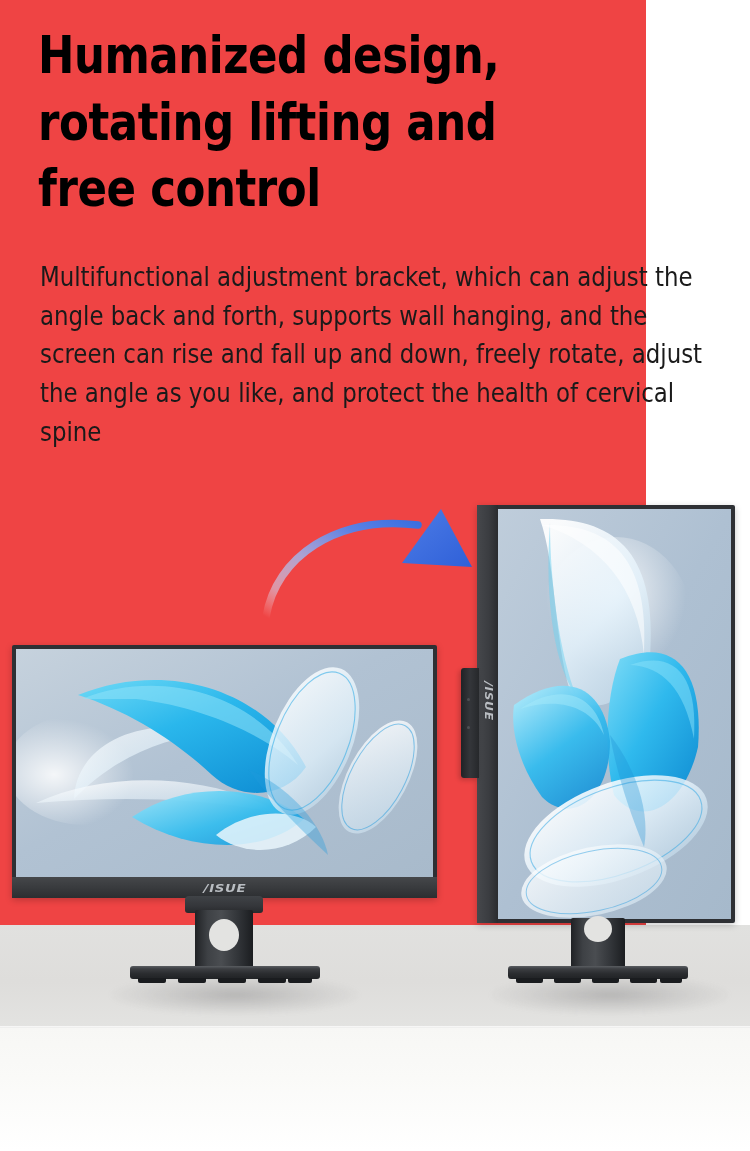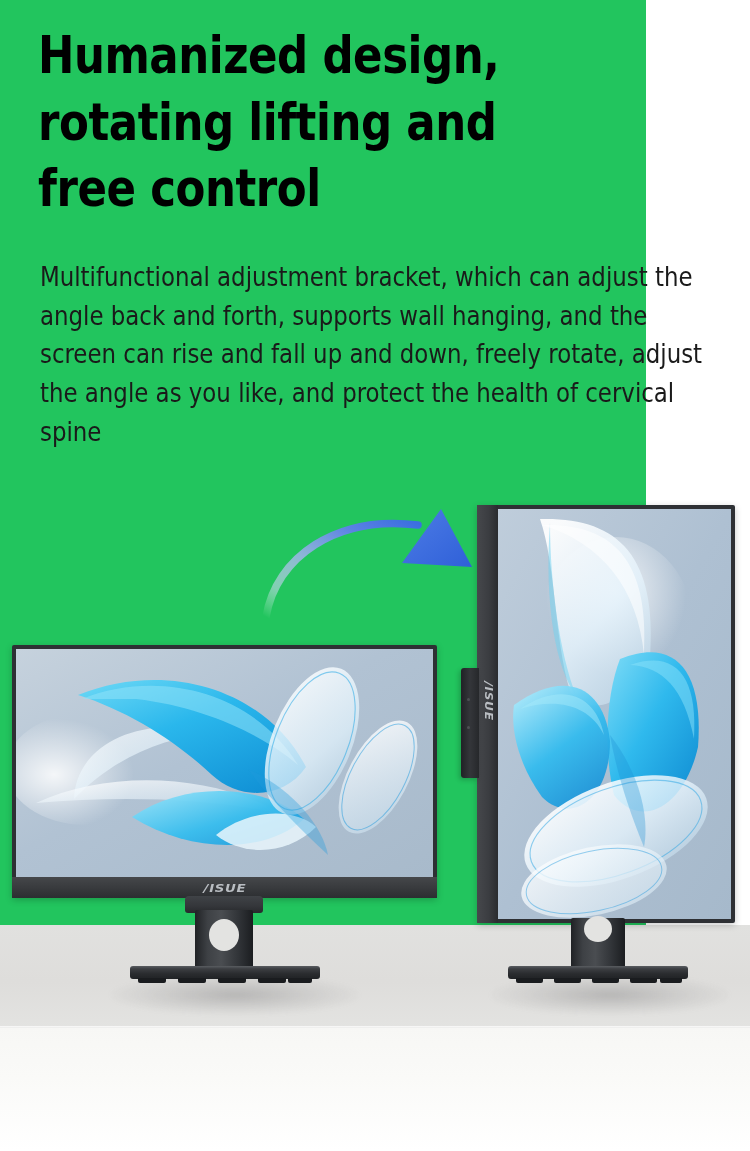--- a/index.html
+++ b/index.html
@@ -3,21 +3,21 @@
 <meta charset="utf-8">
 <title>Humanized design, rotating lifting and free control</title>
 <style>
   * { margin:0; padding:0; box-sizing:border-box; }
   html, body {
     width:750px; height:1151px;
     background:#ffffff;
     font-family:"Liberation Sans", sans-serif;
     overflow:hidden;
   }
-  .page { position:relative; width:646px; height:1151px; background:#22c55e; }
+  .page { position:relative; width:646px; height:1151px; background:#ef4444; }
 
   
   .headline {
     position:absolute; left:38px; top:22px; width:690px;
     font-family:"DejaVu Sans Condensed","Liberation Sans", sans-serif;
     font-weight:700;
     font-size:52px;
     line-height:1.28;
     letter-spacing:-0.5px;
     color:#000;

